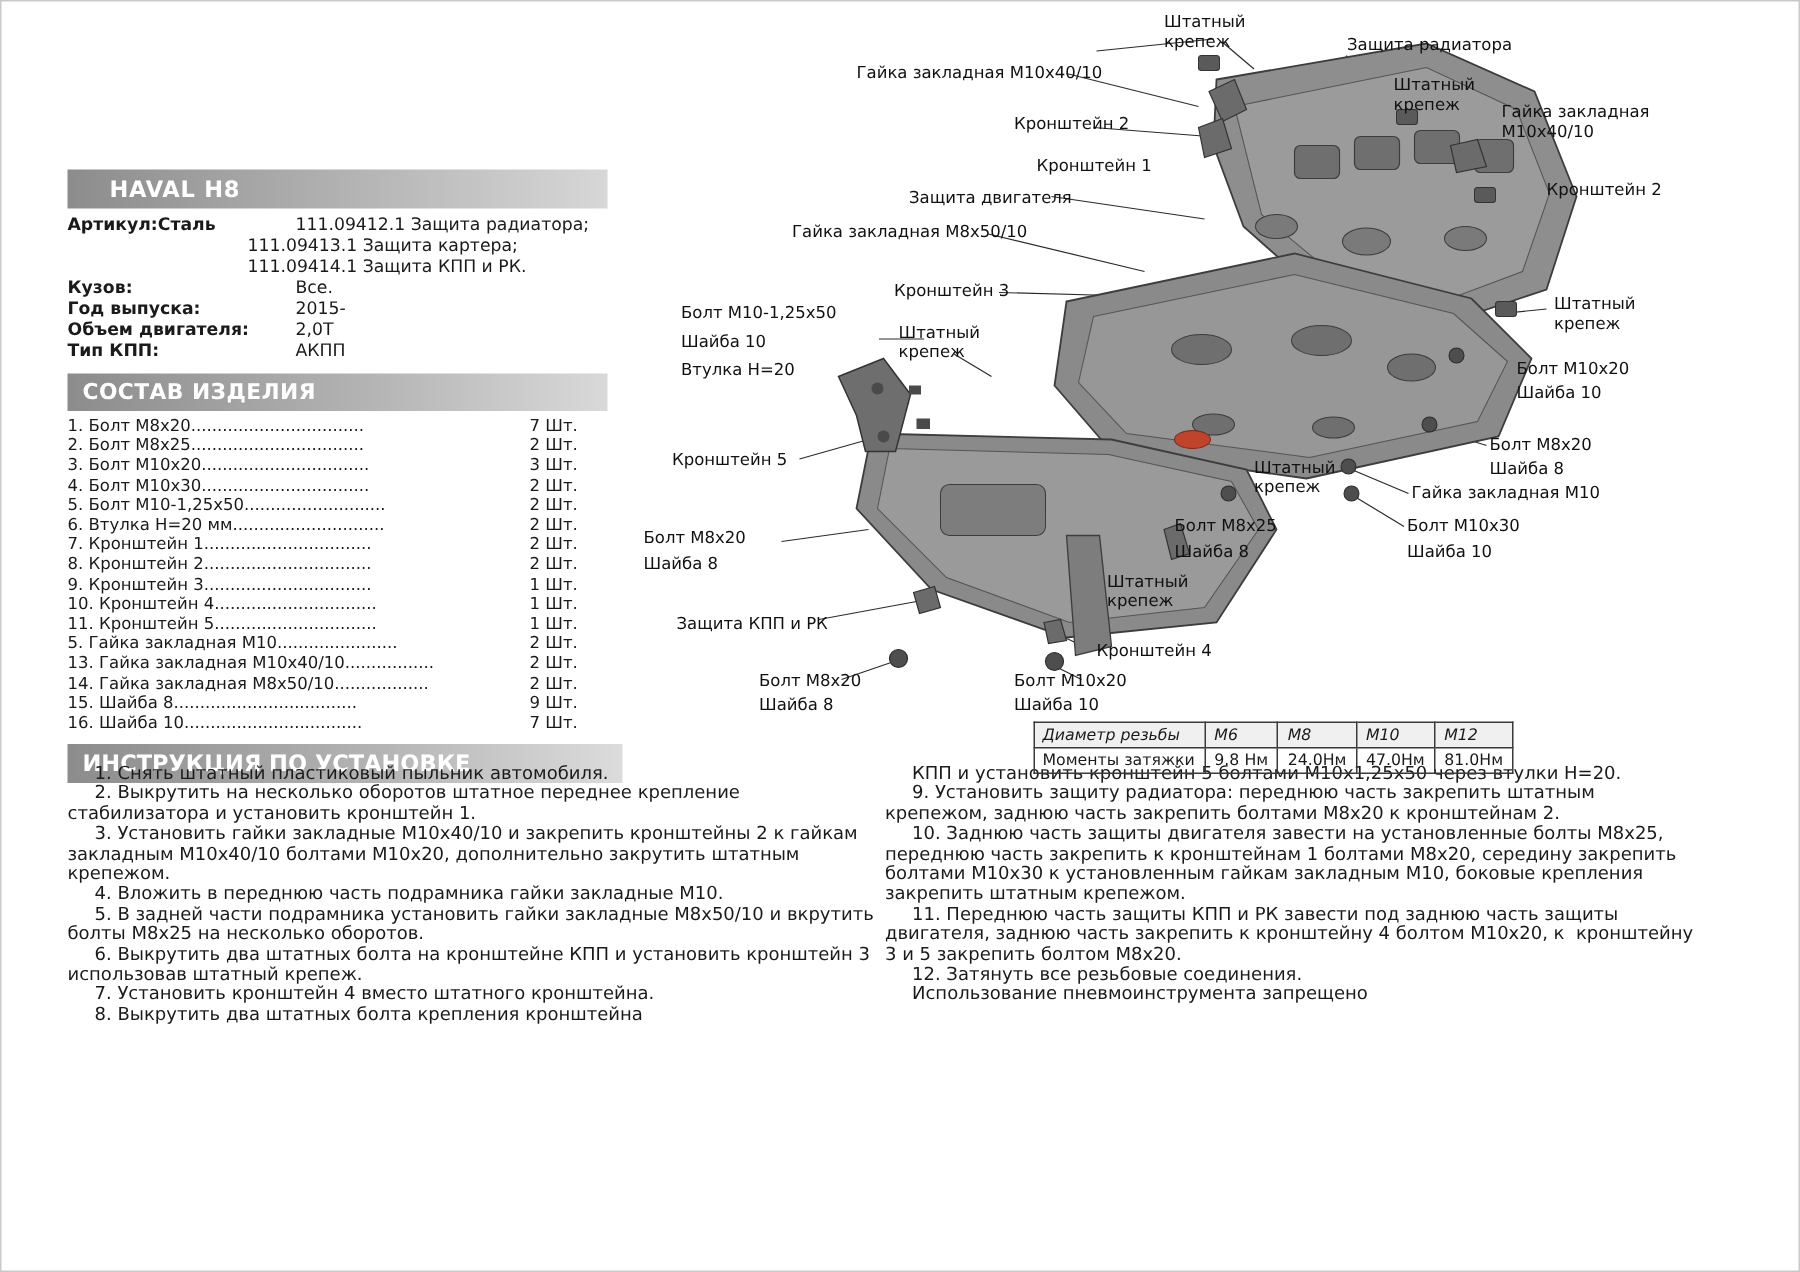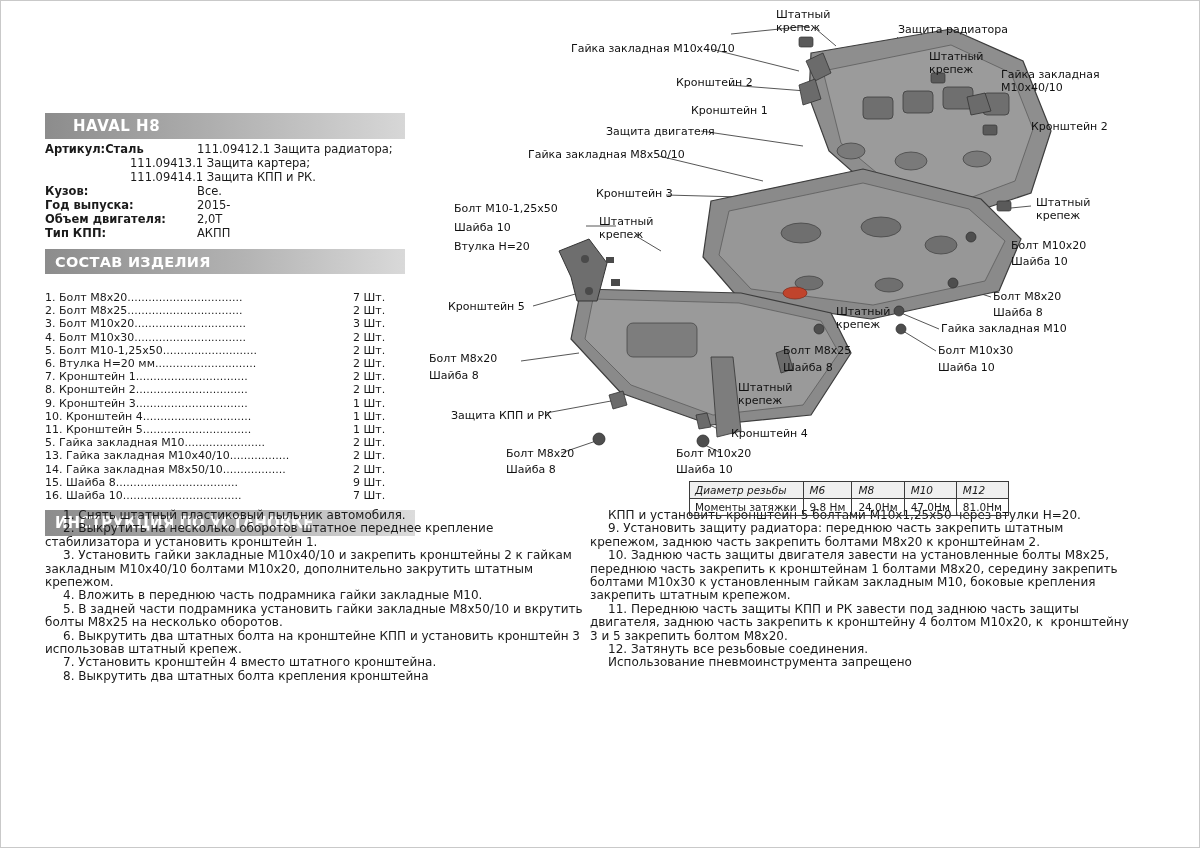--- a/index.html
+++ b/index.html
@@ -53,40 +53,40 @@
   .spec-key {
     font-weight: bold;
     width: 152px;
     flex: none;
     white-space: pre;
   }
   .spec-val {
     white-space: pre;
   }
   .spec-extra {
-    margin-left: 85px;
+    margin-left: 120px;
     white-space: pre;
   }
 
   .section-bar {
     margin-top: 9px;
     background: linear-gradient(to right, #8c8c8c 0%, #b3b3b3 55%, #d9d9d9 100%);
     height: 25px;
     display: flex;
     align-items: center;
     padding-left: 10px;
   }
   .section-bar span {
     color: #ffffff;
     font-size: 14.5px;
     font-weight: bold;
     letter-spacing: 0.3px;
   }
   .parts-list {
-    margin-top: 17px;
+    margin-top: 3px;
     font-size: 11px;
     line-height: 13.2px;
   }
   .part-row {
     display: flex;
     white-space: pre;
   }
   .part-name {
     flex: 1 1 auto;
     overflow: hidden;

